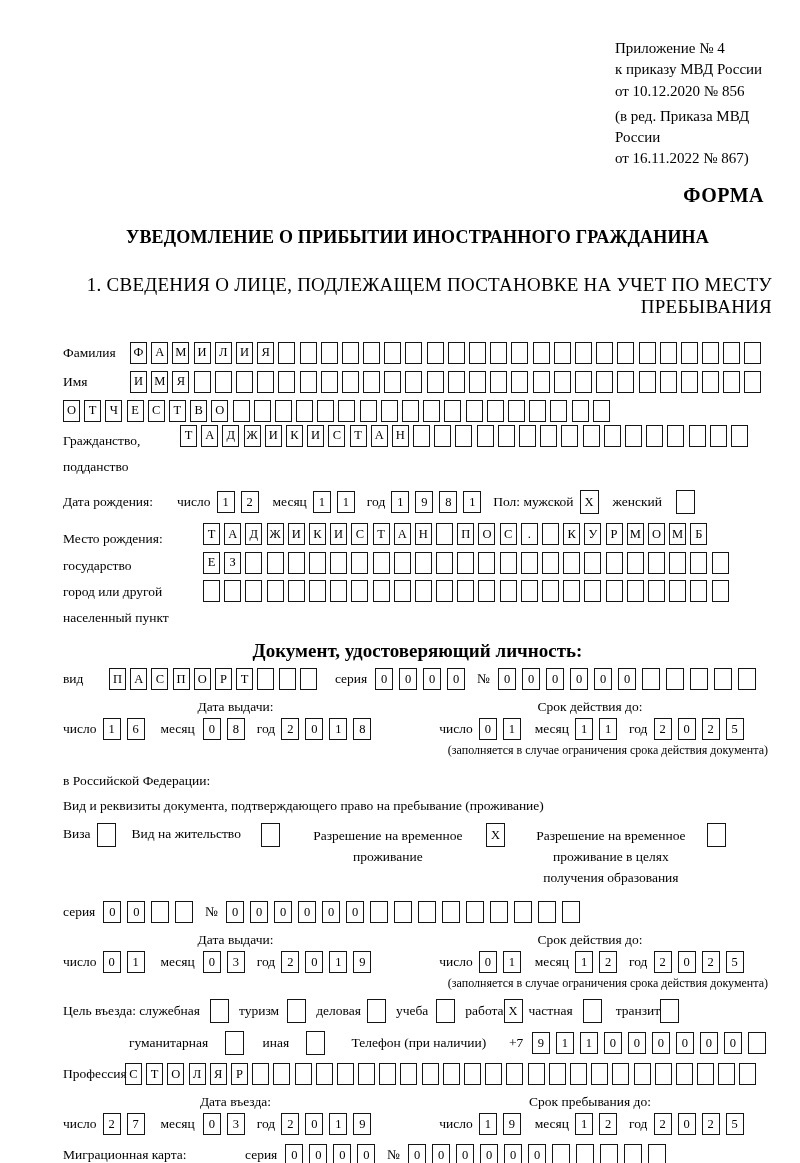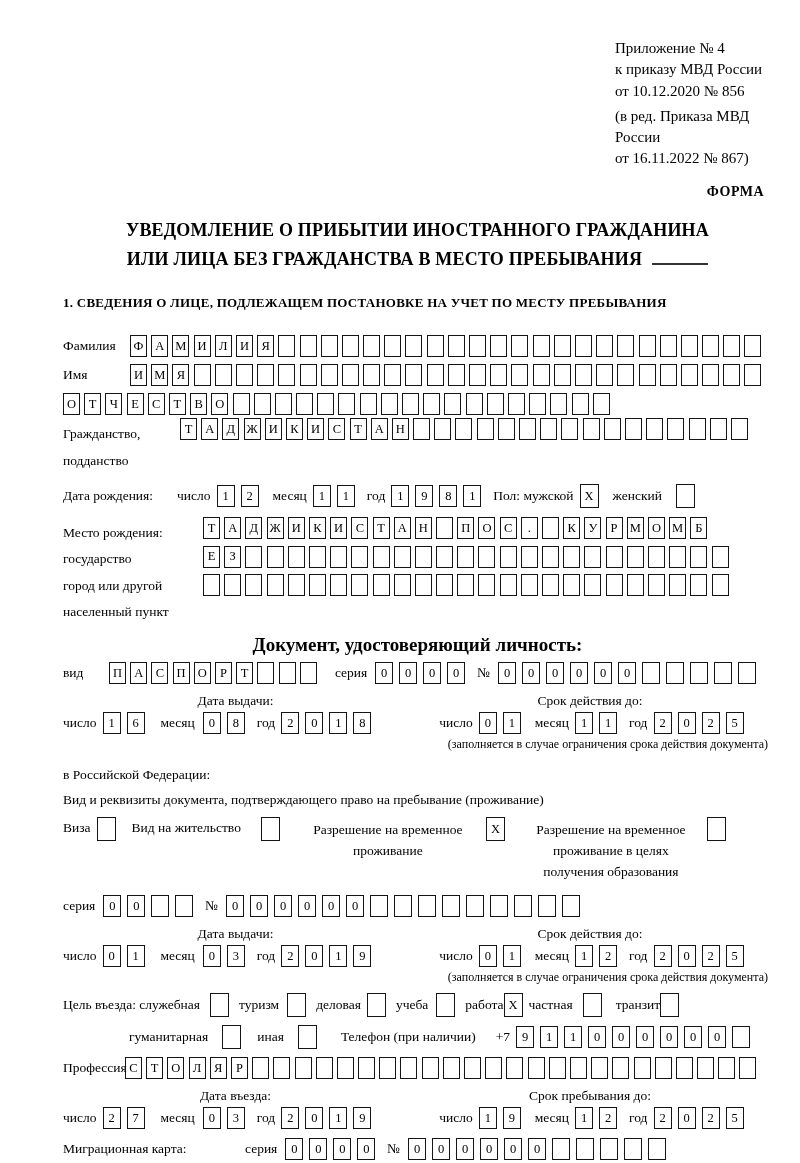--- a/index.html
+++ b/index.html
@@ -3,26 +3,26 @@
 <meta charset="utf-8">
 <style>
   html,body{margin:0;padding:0;background:#fff;}
   body{width:800px;height:1163px;overflow:hidden;color:#000;
        font-family:"Liberation Serif","DejaVu Serif",serif;font-size:13.5px;}
   .page{box-sizing:border-box;width:800px;height:1163px;padding:38px 28px 0 63px;position:relative;}
 
   
   .hdr{margin-left:552px;font-size:15px;line-height:1.42;}
   .hdr .amend{margin-top:4px;}
-  .forma{font-weight:bold;font-size:14px;text-align:right;padding-right:8px;margin-top:14px;letter-spacing:.5px;}
+  .forma{font-weight:bold;font-size:20px;text-align:right;padding-right:8px;margin-top:14px;letter-spacing:.5px;}
 
   
   .title{font-weight:bold;font-size:18px;text-align:center;margin-top:16px;line-height:1.6;letter-spacing:.2px;}
   .blank-line{display:inline-block;width:56px;border-bottom:2px solid #333;height:12px;margin-left:10px;}
-  .sec1{font-weight:bold;font-size:13px;text-align:left;margin-top:22px;letter-spacing:.25px;}
+  .sec1{font-weight:normal;font-size:19px;text-align:right;margin-top:22px;letter-spacing:.25px;}
 
   
   .frow{display:flex;align-items:flex-start;margin-top:7px;}
   .frow.center{align-items:center;}
   .flabel{flex:none;padding-top:3px;}
   .lab2{line-height:1.95;padding-top:3px;flex:none;}
 
   
   .cells{display:inline-flex;flex-wrap:nowrap;}
   .cells .cell{box-sizing:border-box;flex:none;width:17px;height:22px;border:1.8px solid #151515;
@@ -53,21 +53,20 @@
     <div>Приложение № 4</div>
     <div>к приказу МВД России</div>
     <div>от 10.12.2020 № 856</div>
     <div class="amend">(в ред. Приказа МВД России</div>
     <div>от 16.11.2022 № 867)</div>
   </div>
   <div class="forma">ФОРМА</div>
 
   <div class="title">
     <div>УВЕДОМЛЕНИЕ О ПРИБЫТИИ ИНОСТРАННОГО ГРАЖДАНИНА</div>
-    <div><span>ИЛИ ЛИЦА БЕЗ ГРАЖДАНСТВА В МЕСТО ПРЕБЫВАНИЯ</span><span class="blank-line"></span></div>
   </div>
   <div class="sec1">1. СВЕДЕНИЯ О ЛИЦЕ, ПОДЛЕЖАЩЕМ ПОСТАНОВКЕ НА УЧЕТ ПО МЕСТУ ПРЕБЫВАНИЯ</div>
 
   <div class="frow" style="margin-top:24px;">
     <span class="flabel" style="width:67px;">Фамилия</span>
     <span class="cells">
         <span class="cell">Ф</span>
         <span class="cell">А</span>
         <span class="cell">М</span>
         <span class="cell">И</span>
@@ -521,21 +520,21 @@
     <span class="gap6">частная</span>
     <span class="cells cbox gap10">
         <span class="cell"></span>
       </span>
     <span class="gap14">транзит</span>
     <span class="cells cbox gap12">
         <span class="cell"></span>
       </span>
   </div>
 
-  <div class="frow center" style="margin-top:8px;">
+  <div class="frow center" style="margin-top:8px;justify-content:space-between;">
     <span style="margin-left:66px;">гуманитарная</span>
     <span class="cells cbox gap14">
         <span class="cell"></span>
       </span>
     <span class="gap16">иная</span>
     <span class="cells cbox gap14">
         <span class="cell"></span>
       </span>
     <span class="gap24">Телефон (при наличии)</span>
     <span class="gap20">+7</span>

